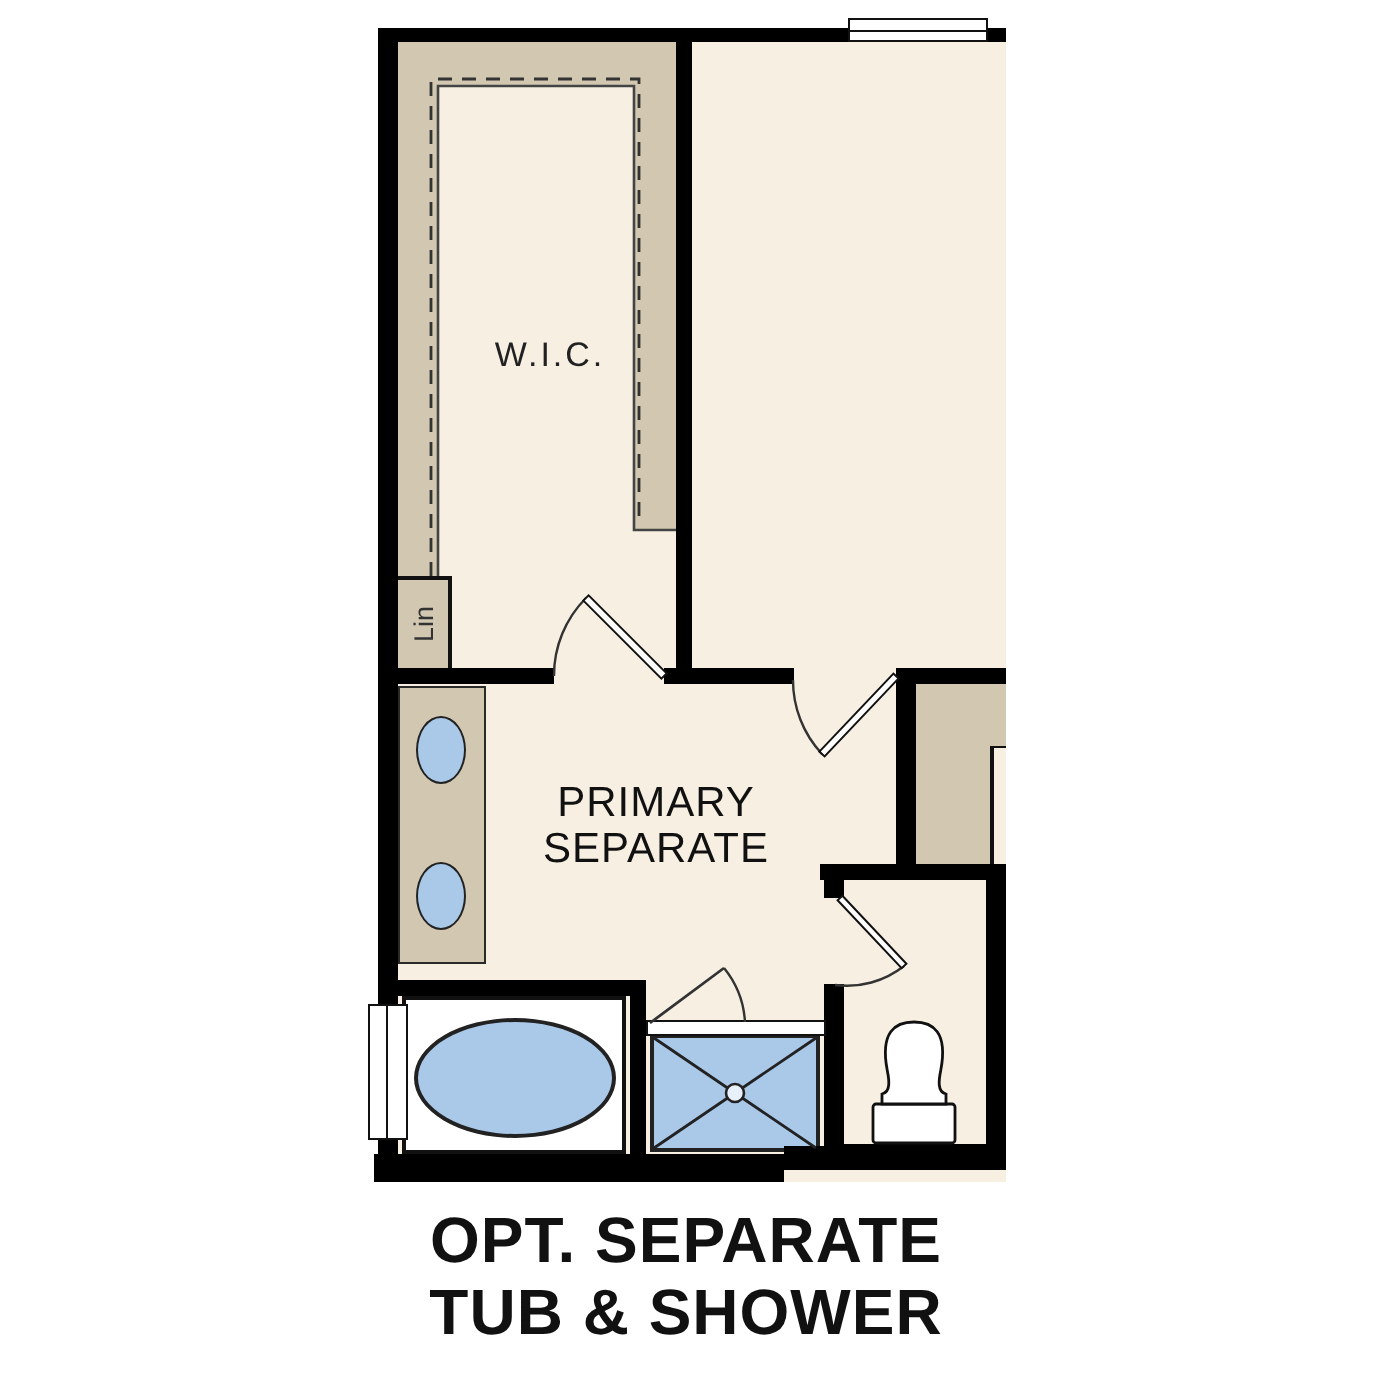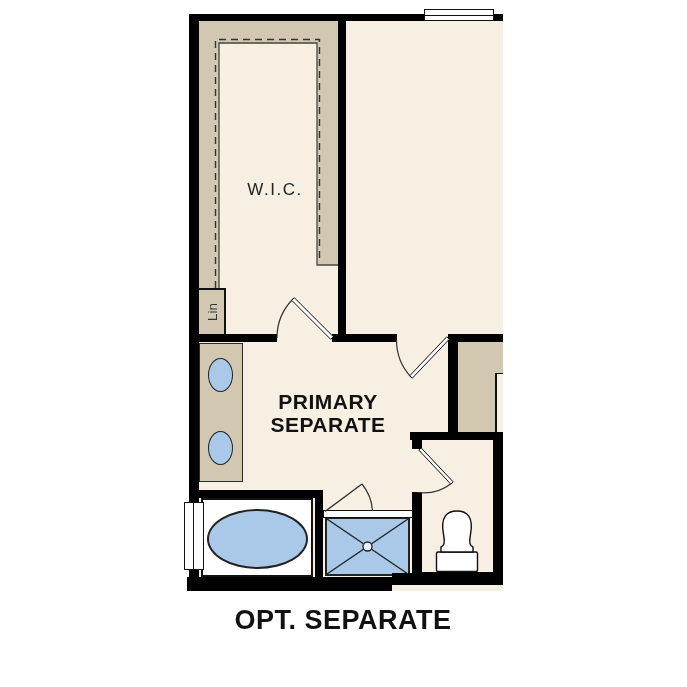--- a/index.html
+++ b/index.html
@@ -25,23 +25,23 @@
   .tub-ellipse{border:2.4px solid var(--fixture-outline);border-radius:50%;}
   .shower-pan{border:2px solid var(--fixture-outline);}
   .tub-deck{border:2.4px solid #111;}
   .window{border:1.6px solid #111;}
   .glass{border:1.2px solid #111;}
   .lin-box{border-top:2px solid #111;border-right:2px solid #111;}
   .vanity{border:1.6px solid #2a2a2a;}
   .sliver{background:var(--floor);border-left:2px solid #111;border-top:1.6px solid #111;}
   .label{color:var(--label-muted);}
   .wic-label{font-size:17px;letter-spacing:1.5px;text-align:center;}
-  .bath-label{font-size:21px;font-weight:bold;line-height:23px;text-align:center;color:var(--text-dark);letter-spacing:0.5px;}
+  .bath-label{font-size:21px;font-weight:normal;line-height:23px;text-align:center;color:var(--text-dark);letter-spacing:0.5px;}
   .lin-label{font-size:13.5px;color:#333;transform:translate(-50%,-50%) rotate(-90deg);white-space:nowrap;}
-  .caption{font-size:27px;font-weight:bold;line-height:36px;text-align:center;color:var(--text-dark);letter-spacing:0.5px;}
+  .caption{font-size:32px;font-weight:bold;line-height:36px;text-align:center;color:var(--text-dark);letter-spacing:0.5px;}
   svg{position:absolute;left:0;top:0;pointer-events:none;}
 </style>
 </head>
 <body>
 
 <div class="stage">
 
   <div class="abs floor" style="left:189px;top:14px;width:314px;height:577px"></div>
 
   <div class="abs tan" style="left:199px;top:21px;width:139px;height:22px"></div>
@@ -107,24 +107,25 @@
     <path d="M362,484 A47,47 0 0 1 372.5,511" fill="none" stroke="#333" stroke-width="1.2"></path>
 
     <line x1="327" y1="519" x2="408" y2="574" stroke="#222" stroke-width="1.4"></line>
     <line x1="408" y1="519" x2="327" y2="574" stroke="#222" stroke-width="1.4"></line>
     <circle cx="367.5" cy="546.5" r="4.5" fill="#e8f0fa" stroke="#222" stroke-width="1.3"></circle>
 
     <rect x="436.5" y="552" width="41" height="19.5" rx="1.5" fill="#ffffff" stroke="#111" stroke-width="1.4"></rect>
     <path d="M441,552 L441,547 C445.5,546 444.6,540 443.6,535 C440,516 447.5,511 457,511 C466.5,511 474,516 470.4,535 C469.4,540 468.5,546 473,547 L473,552 Z" fill="#ffffff" stroke="#111" stroke-width="1.4"></path>
   </svg>
 
-  <div class="abs label wic-label" style="left:219px;top:180px;width:112px">W.I.C.</div>
+  <div class="abs label wic-label" style="left:219px;top:168px;width:112px">W.I.C.</div>
   <div class="abs label lin-label" style="left:212px;top:312px">Lin</div>
   <div class="abs bath-label" style="left:252px;top:390px;width:152px">
     <div>PRIMARY</div>
     <div>SEPARATE</div>
   </div>
 
   <div class="abs caption" style="left:146px;top:602px;width:394px">
     <div>OPT. SEPARATE</div>
+    <div>TUB &amp; SHOWER</div>
   </div>
 
 </div>
 
 </body></html>

